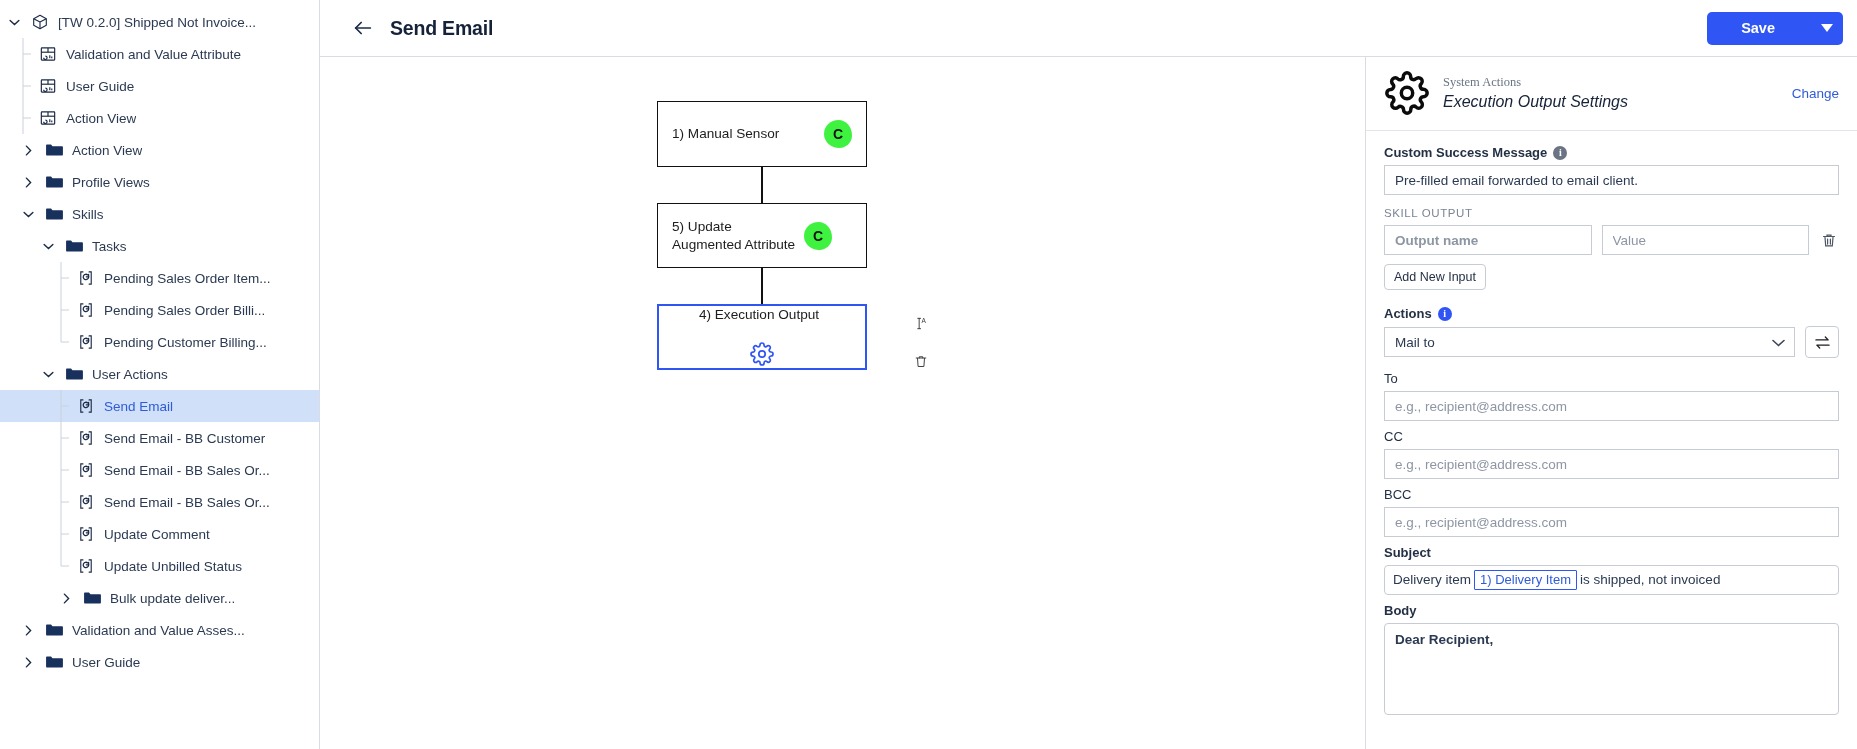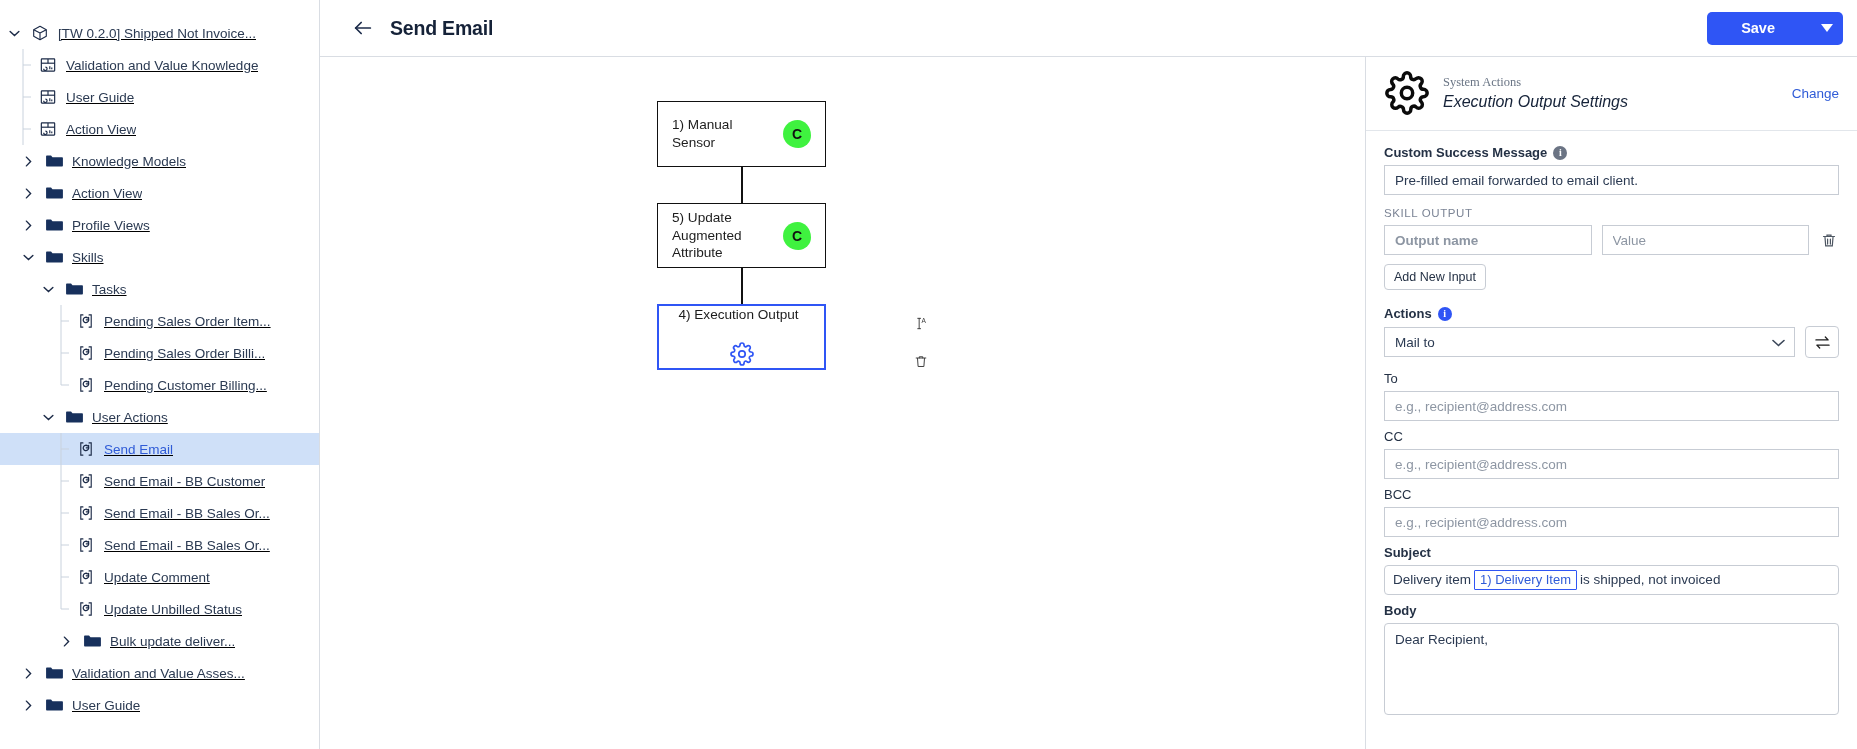--- a/index.html
+++ b/index.html
@@ -15,22 +15,21 @@
   .app { display: flex; width: 1857px; height: 749px; }
 
   
   .sidebar {
     width: 320px; height: 749px;
     background: #ffffff;
     border-right: 1px solid #d9dde3;
     overflow: hidden;
     position: relative;
     flex: 0 0 320px;
-    padding-top: 17px;
-    text-decoration: underline;
+    padding-top: 6px;
   }
   .tree-row {
     display: flex; align-items: center;
     height: 32px;
     font-size: 13.5px;
     color: #2b3a52;
     white-space: nowrap;
     cursor: pointer;
     position: relative;
   }
@@ -89,21 +88,21 @@
 
   .body-area { flex: 1 1 auto; display: flex; min-height: 0; }
 
   
   .canvas {
     flex: 1 1 auto; position: relative; background: #fff;
     overflow: hidden; min-width: 0;
   }
   .flow { position: absolute; left: 337px; top: 44px; }
   .node {
-    width: 169px;
+    width: 210px;
     border: 1px solid #111111;
     background: #fff;
     display: flex; align-items: center;
     padding: 0 14px;
     position: relative;
     cursor: pointer;
   }
   .node.selected { border: 2px solid #2f55f5; }
   .node-label {
     font-size: 13.6px; color: #1d1d1d; line-height: 1.32;
@@ -209,21 +208,21 @@
   }
   .rich.subject { height: 30px; display: flex; align-items: center; padding: 0 8px; }
   .token {
     display: inline-block;
     border: 1px solid #2f55f5; color: #2f5bd7;
     padding: 0px 5px; margin: 0 3px;
     font-size: 13px; line-height: 18px; border-radius: 1px;
     background: #fff; white-space: nowrap;
   }
   .body-box { height: 92px; overflow: hidden; }
-  .body-line { white-space: nowrap; }
+  .body-line { white-space: nowrap; font-weight: bold; }
 </style>
 </head>
 <body>
 
 <div class="app">
 
   <div class="sidebar" id="sidebar">
       <div class="tree-row">
         <div style="width: 6px; flex: 0 0 6px;"></div>
         <span class="chev" style="margin-right: 8px;">
@@ -250,21 +249,21 @@
         <span class="ico">
           <svg width="18" height="18" viewBox="0 0 20 20" fill="none" stroke="#1b2a47" stroke-width="1.3">
             <rect x="2.6" y="3.2" width="14.8" height="13.6" rx="0.6"></rect>
             <line x1="2.6" y1="8" x2="17.4" y2="8"></line>
             <line x1="10" y1="3.2" x2="10" y2="8"></line>
             <path d="M5.2 14.2a1.9 1.9 0 1 0 1.9-1.9"></path>
             <line x1="12" y1="14.8" x2="12" y2="11.5"></line>
             <line x1="14.2" y1="14.8" x2="14.2" y2="12.8"></line>
           </svg>
         </span>
-        <span class="tree-label">Validation and Value Knowledge</span>
+        <span class="tree-label">Validation and Value Attribute</span>
       </div>
       <div class="tree-row">
         <div style="width: 20px; flex: 0 0 20px;"></div>
         <span class="chev" style="height: 32px; margin-right: 2px;">
           <svg width="16" height="32" viewBox="0 0 16 32">
             <line x1="3" y1="0" x2="3" y2="32" stroke="#c9d2dd" stroke-width="1"></line>
             <line x1="3" y1="16" x2="11" y2="16" stroke="#c9d2dd" stroke-width="1"></line>
           </svg>
         </span>
         <span class="ico">
@@ -291,34 +290,20 @@
           <svg width="18" height="18" viewBox="0 0 20 20" fill="none" stroke="#1b2a47" stroke-width="1.3">
             <rect x="2.6" y="3.2" width="14.8" height="13.6" rx="0.6"></rect>
             <line x1="2.6" y1="8" x2="17.4" y2="8"></line>
             <line x1="10" y1="3.2" x2="10" y2="8"></line>
             <path d="M5.2 14.2a1.9 1.9 0 1 0 1.9-1.9"></path>
             <line x1="12" y1="14.8" x2="12" y2="11.5"></line>
             <line x1="14.2" y1="14.8" x2="14.2" y2="12.8"></line>
           </svg>
         </span>
         <span class="tree-label">Action View</span>
-      </div>
-      <div class="tree-row">
-        <div style="width: 20px; flex: 0 0 20px;"></div>
-        <span class="chev" style="margin-right: 8px;">
-          <svg width="7" height="11" viewBox="0 0 8 12" fill="none" stroke="#1b2a47" stroke-width="1.6" stroke-linecap="round">
-            <polyline points="1.6,1 6.4,6 1.6,11"></polyline>
-          </svg>
-        </span>
-        <span class="ico">
-          <svg width="18" height="16" viewBox="0 0 20 16" fill="#17305c">
-            <path d="M1.2 3.1c0-.6.5-1.1 1.1-1.1h4.4l1.6 1.7h10.5c.6 0 1.1.5 1.1 1.1v8.3c0 .6-.5 1.1-1.1 1.1H2.3c-.6 0-1.1-.5-1.1-1.1z"></path>
-          </svg>
-        </span>
-        <span class="tree-label">Knowledge Models</span>
       </div>
       <div class="tree-row">
         <div style="width: 20px; flex: 0 0 20px;"></div>
         <span class="chev" style="margin-right: 8px;">
           <svg width="7" height="11" viewBox="0 0 8 12" fill="none" stroke="#1b2a47" stroke-width="1.6" stroke-linecap="round">
             <polyline points="1.6,1 6.4,6 1.6,11"></polyline>
           </svg>
         </span>
         <span class="ico">
           <svg width="18" height="16" viewBox="0 0 20 16" fill="#17305c">

